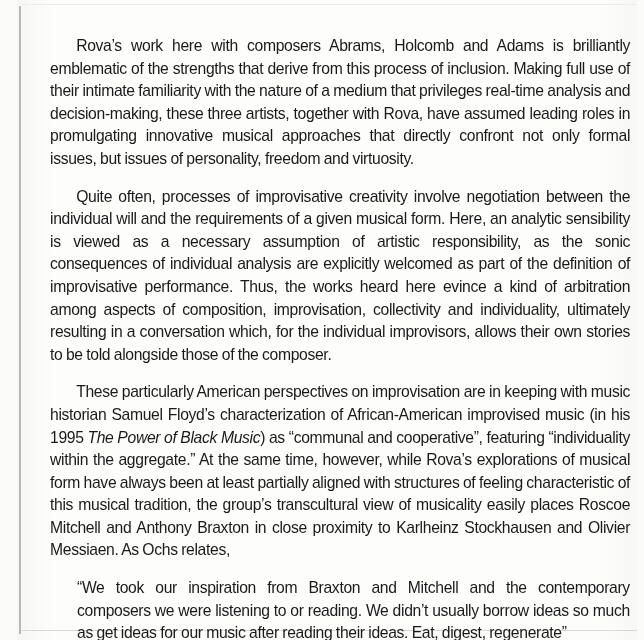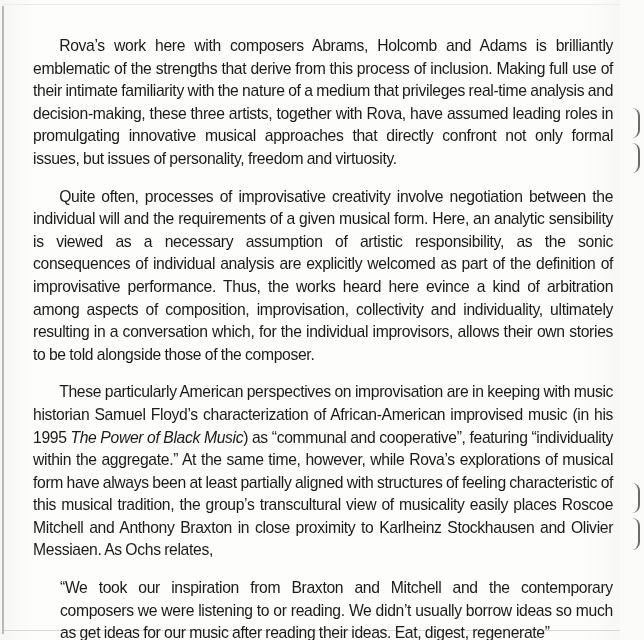--- a/index.html
+++ b/index.html
@@ -10,21 +10,21 @@
     body {
       width: 644px;
       height: 640px;
       position: relative;
       overflow: hidden;
       font-family: "Liberation Sans", "DejaVu Sans", sans-serif;
       color: #1a1a1a;
     }
     .page {
       position: absolute;
-      left: 0; top: 0;
+      left: 17px; top: 0;
       width: 620px; height: 640px;
       background: linear-gradient(90deg, #f6f6f5 0%, #fdfdfc 6%, #fdfdfc 94%, #f7f7f6 100%);
     }
     .left-border {
       position: absolute;
       left: 2px; top: 6px;
       width: 2px; height: 628px;
       background: #b8b8b6;
     }
     .bottom-edge {

